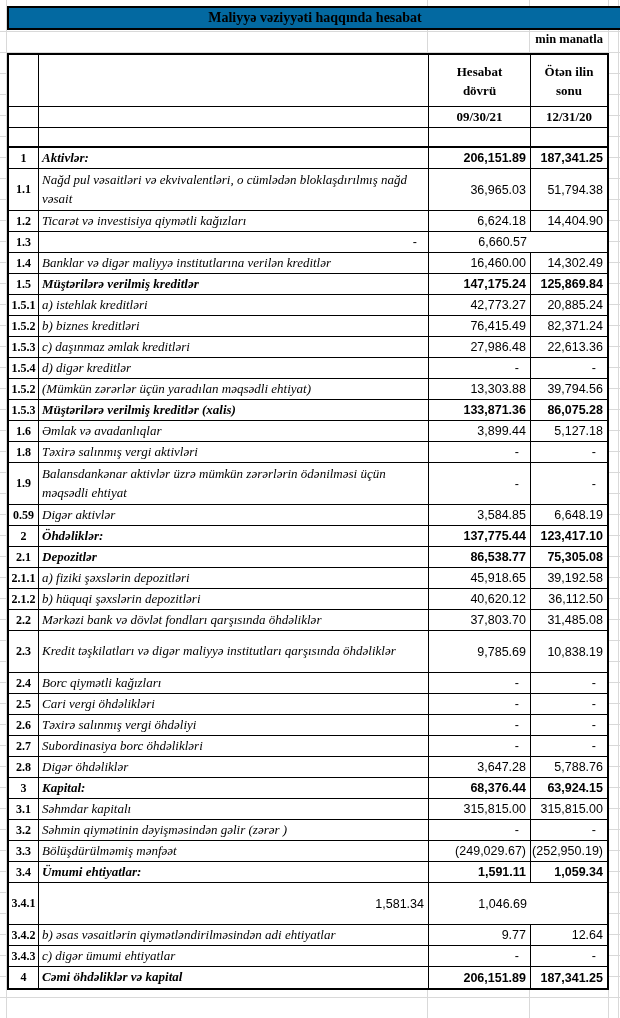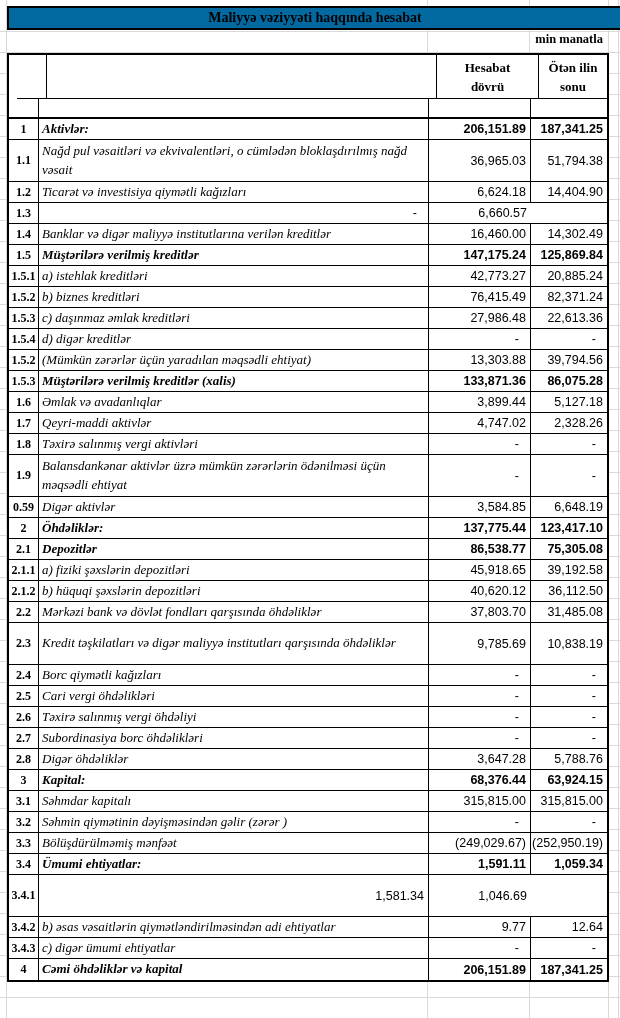--- a/index.html
+++ b/index.html
@@ -29,21 +29,21 @@
 
   .tbl{
     position:absolute;left:7px;top:53px;width:602px;z-index:1;
     background:#fff;border:2px solid #000;box-sizing:border-box;
   }
   .tr{
     display:grid;grid-template-columns:30px 390px 102px 1fr;
     height:21px;border-bottom:1px solid #000;box-sizing:border-box;
   }
   .tr.tall{height:42px;}
-  .tr.hdrA{height:44px;margin-left:8px;}
+  .tr.hdrA{height:52px;}
   .tr.hdrC{height:20px;border-bottom-width:2px;}
   .tr:last-child{border-bottom:none;}
   .td{
     border-right:1px solid #000;box-sizing:border-box;min-width:0;
     display:flex;align-items:center;overflow:hidden;
   }
   .td:last-child{border-right:none;}
   .c-no{justify-content:center;font-weight:bold;font-size:12px;}
   .c-label{padding:1px 4px 1px 3px;font-size:13px;line-height:1.45;font-style:italic;}
   .c-val{
@@ -78,20 +78,26 @@
     <div class="td c-label"></div>
     <div class="td c-head">
       <span>Hesabat</span>
       <span>dövrü</span>
     </div>
     <div class="td c-head">
       <span>Ötən ilin</span>
       <span>sonu</span>
     </div>
   </div>
+  <div class="tr">
+    <div class="td c-no"></div>
+    <div class="td c-label"></div>
+    <div class="td c-date">09/30/21</div>
+    <div class="td c-date">12/31/20</div>
+  </div>
   <div class="tr hdrC">
     <div class="td c-no"></div>
     <div class="td c-label"></div>
     <div class="td c-val"></div>
     <div class="td c-val"></div>
   </div>
 
 <div class="tr bold">
     <div class="td c-no">1</div>
     <div class="td c-label">Aktivlər:</div>
@@ -163,26 +169,20 @@
     <div class="td c-val">133,871.36</div>
     <div class="td c-val">86,075.28</div>
   </div>
     <div class="tr">
     <div class="td c-no">1.6</div>
     <div class="td c-label">Əmlak və avadanlıqlar</div>
     <div class="td c-val">3,899.44</div>
     <div class="td c-val">5,127.18</div>
   </div>
     <div class="tr">
-    <div class="td c-no">1.7</div>
-    <div class="td c-label">Qeyri-maddi aktivlər</div>
-    <div class="td c-val">4,747.02</div>
-    <div class="td c-val">2,328.26</div>
-  </div>
-    <div class="tr">
     <div class="td c-no">1.8</div>
     <div class="td c-label">Təxirə salınmış vergi aktivləri</div>
     <div class="td c-val dash">-</div>
     <div class="td c-val dash">-</div>
   </div>
     <div class="tr tall">
     <div class="td c-no">1.9</div>
     <div class="td c-label">Balansdankənar aktivlər üzrə mümkün zərərlərin ödənilməsi üçün məqsədli ehtiyat</div>
     <div class="td c-val dash">-</div>
     <div class="td c-val dash">-</div>

